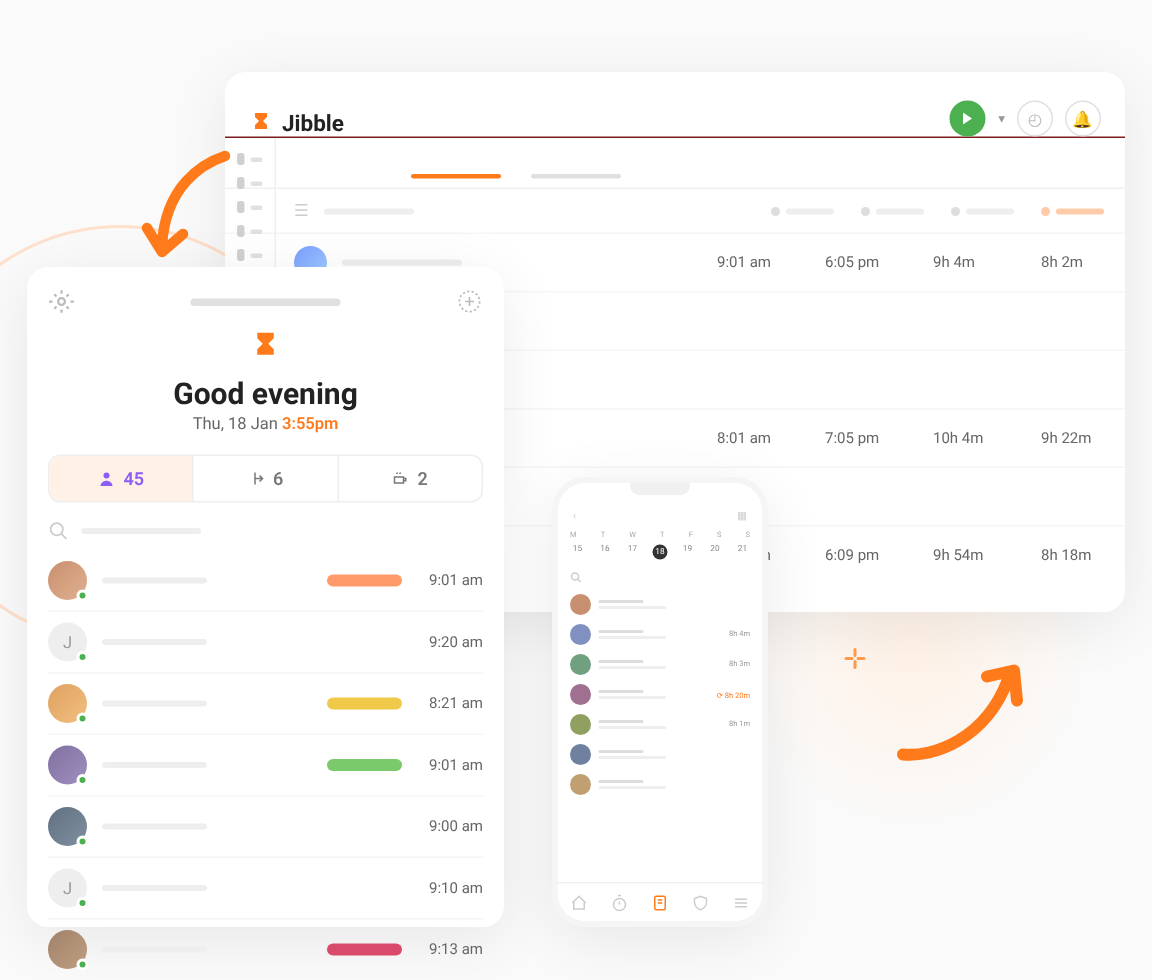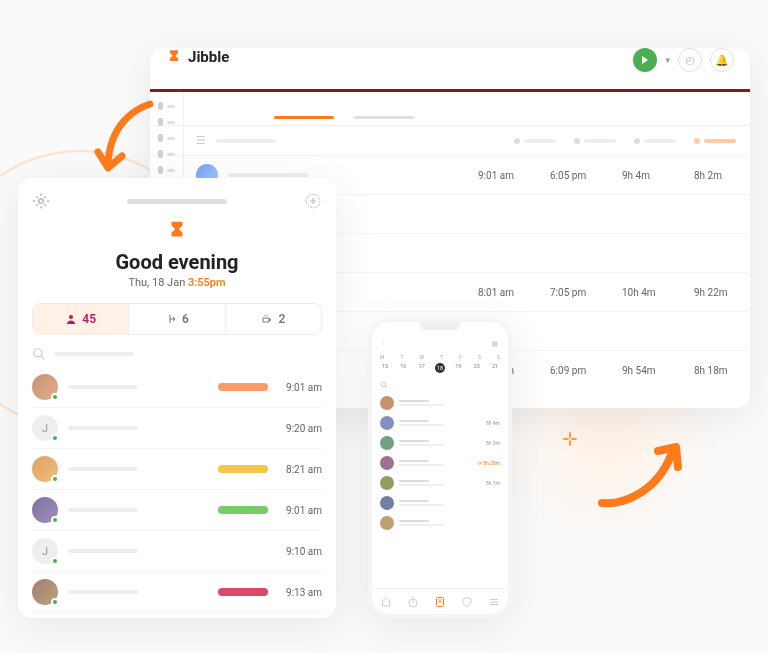--- a/index.html
+++ b/index.html
@@ -4,21 +4,21 @@
 <style>
 *{margin:0;padding:0;box-sizing:border-box;font-family:-apple-system,BlinkMacSystemFont,"Segoe UI",Roboto,sans-serif}
 body{width:768px;height:653px;background:#fafafa;position:relative;overflow:hidden}
 .stage{position:absolute;inset:0}
 .bg-circle{position:absolute;width:280px;height:280px;border:2px solid #ffe0cc;border-radius:50%;left:-60px;top:150px}
 .bg-blob{position:absolute;width:240px;height:240px;background:radial-gradient(circle,#fff1e6 0%,transparent 70%);right:40px;bottom:100px;border-radius:50%}
 .card{position:absolute;background:#fff;border-radius:14px;box-shadow:0 8px 40px rgba(0,0,0,.08)}
 
 
 .desktop{left:150px;top:48px;width:600px;height:360px}
-.desk-head{height:44px;display:flex;align-items:flex-start;padding:0 16px;border-bottom:3px solid #7f1d1d}
+.desk-head{height:44px;display:flex;align-items:flex-end;padding:0 16px;border-bottom:1px solid #7f1d1d}
 .logo{display:flex;align-items:center;gap:6px;font-weight:700;font-size:15px;color:#222}
 .logo svg{width:16px;height:16px}
 .desk-right{margin-left:auto;display:flex;align-items:center;gap:8px}
 .play-btn{width:24px;height:24px;background:#4caf50;border-radius:50%;display:flex;align-items:center;justify-content:center}
 .round{width:24px;height:24px;border:1px solid #e0e0e0;border-radius:50%;display:flex;align-items:center;justify-content:center;color:#bbb;font-size:11px}
 .caret{color:#999;font-size:9px}
 .desk-nav{height:34px;display:flex;align-items:flex-end;padding:0 124px;gap:20px;border-bottom:1px solid #f0f0f0}
 .tab-line{width:60px;height:3px;background:#e0e0e0;border-radius:2px;margin-bottom:6px}
 .tab-line.act{background:#ff7a1a}
 .desk-sidebar{position:absolute;left:0;top:44px;width:34px;height:280px;border-right:1px solid #f0f0f0;padding-top:6px}
@@ -44,21 +44,21 @@
 .tab-top{display:flex;align-items:center;justify-content:space-between}
 .tab-top .ic{width:18px;height:18px;color:#bbb}
 .tab-handle{width:100px;height:5px;background:#e0e0e0;border-radius:3px}
 .tab-logo{display:flex;justify-content:center;margin-top:10px}
 .greeting{text-align:center;font-size:20px;font-weight:700;color:#222;margin-top:8px}
 .date{text-align:center;font-size:11px;color:#666;margin-top:2px}
 .date .tm{color:#ff7a1a;font-weight:600}
 .stats{display:flex;border:1px solid #eee;border-radius:8px;margin-top:14px;overflow:hidden}
 .stat{flex:1;display:flex;align-items:center;justify-content:center;gap:5px;padding:8px 0;font-size:12px;font-weight:600;color:#777;border-left:1px solid #eee}
 .stat:first-child{border-left:0}
-.stat.act{background:#fff1e6;color:#be185d}
+.stat.act{background:#fff1e6;color:#8b5cf6}
 .stat svg{width:12px;height:12px}
 .search-row{display:flex;align-items:center;gap:8px;margin-top:12px;color:#ccc}
 .search-row .pl-line{width:80px}
 .tlist{margin-top:6px}
 .titem{display:flex;align-items:center;gap:10px;padding:7px 0;border-bottom:1px solid #f5f5f5}
 .titem .av{width:26px;height:26px;border-radius:50%;position:relative;flex-shrink:0}
 .titem .av .dot{position:absolute;width:8px;height:8px;background:#4caf50;border:2px solid #fff;border-radius:50%;right:-1px;bottom:-1px}
 .titem .nm{flex:1}
 .titem .nm .pl-line{width:70px}
 .titem .bar{width:50px;height:8px;border-radius:4px}
@@ -302,20 +302,30 @@
           <div class="av av4">
             <div class="dot"></div>
           </div>
           <div class="nm">
             <div class="pl-line"></div>
           </div>
           <div class="bar" style="background:#7ac96a"></div>
           <div class="time">9:01 am</div>
         </div>
         <div class="titem">
+          <div class="av av5">
+            <div class="dot"></div>
+          </div>
+          <div class="nm">
+            <div class="pl-line"></div>
+          </div>
+          <div style="width:50px"></div>
+          <div class="time">9:00 am</div>
+        </div>
+        <div class="titem">
           <div class="av av2">J<div class="dot"></div></div>
           <div class="nm">
             <div class="pl-line"></div>
           </div>
           <div style="width:50px"></div>
           <div class="time">9:10 am</div>
         </div>
         <div class="titem">
           <div class="av av6">
             <div class="dot"></div>

